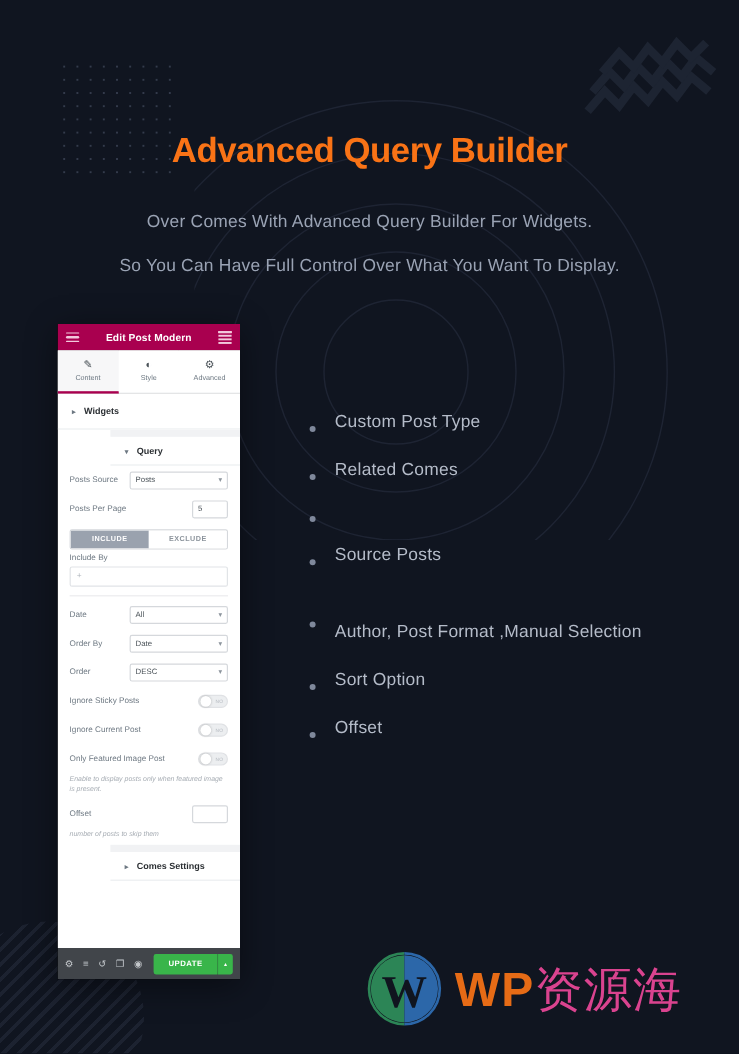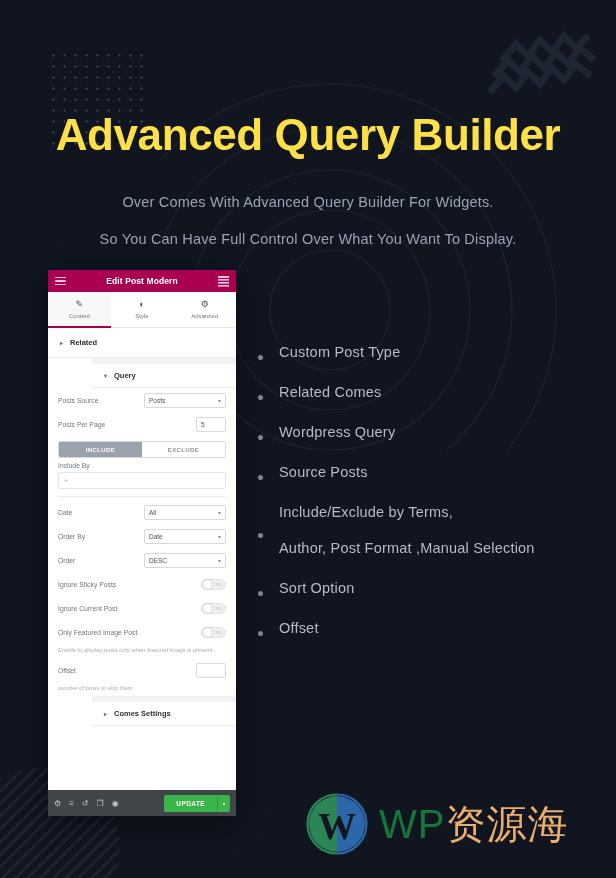--- a/index.html
+++ b/index.html
@@ -37,24 +37,24 @@
     border-radius: 50%;
     background: repeating-linear-gradient(
       -45deg, #1d2331 0 3px, #101520 3px 9px);
     opacity: .95;
   }
 
   
   .hero { position: absolute; left: 0; top: 0; width: 616px; text-align: center; }
   .hero h1 {
     margin-top: 110px;
-    font-size: 44px;
+    font-size: 29px;
     font-weight: 700;
     letter-spacing: -.4px;
-    color: #fde047;
+    color: #f97316;
   }
   .hero p {
     font-size: 14.5px;
     color: #9aa3b4;
     font-weight: 400;
     letter-spacing: .2px;
   }
   .hero p.l1 { margin-top: 34px; }
   .hero p.l2 { margin-top: 21px; }
 
@@ -76,27 +76,27 @@
     margin-top: 9px;
     margin-right: 16px;
     flex: 0 0 auto;
   }
   .feat-text {
     font-size: 14.5px;
     color: #b5bcc9;
     line-height: 23px;
     letter-spacing: .2px;
   }
-  .feat-text .second { display: block; margin-top: 13px; }
+  .feat-text .second { display: block; margin-top: 24px; }
 
   
   .panel {
     position: absolute;
     left: 48px; top: 270px;
-    width: 188px; height: 546px;
+    width: 152px; height: 546px;
     background: #000000;
     box-shadow: 0 6px 26px rgba(0,0,0,.45);
     overflow: hidden;
     display: flex; flex-direction: column;
   }
   .p-header {
     height: 22px;
     background: #a9004f;
     display: flex; align-items: center; justify-content: space-between;
     padding: 0 7px;
@@ -243,22 +243,22 @@
     border-radius: 0 2px 2px 0;
   }
 
   
   .wm {
     position: absolute; left: 305px; bottom: 22px;
     display: flex; align-items: center; gap: 10px;
     opacity: .92;
   }
   .wm-text { display: flex; align-items: baseline; }
-  .wm-wp { font-size: 40px; font-weight: 400; color: #15803d; letter-spacing: 1px; }
-  .wm-cn { font-size: 40px; font-weight: 400; color: #fdba74; letter-spacing: 1px; }
+  .wm-wp { font-size: 40px; font-weight: 700; color: #f97316; letter-spacing: 1px; }
+  .wm-cn { font-size: 40px; font-weight: 400; color: #ec4899; letter-spacing: 1px; }
 </style>
 </head>
 <body>
 
 <div id="stage">
 
   <div class="deco dot-grid"></div>
 
   <svg class="deco rings" viewBox="0 0 420 420">
     <g fill="none" stroke="#1e2433" stroke-width="1.2">
@@ -290,30 +290,28 @@
     <div class="feat">
       <span class="feat-dot"></span>
       <span class="feat-text">Custom Post Type</span>
     </div>
     <div class="feat">
       <span class="feat-dot"></span>
       <span class="feat-text">Related Comes</span>
     </div>
     <div class="feat">
       <span class="feat-dot"></span>
-      <span class="feat-text">Wordpress Query</span>
     </div>
     <div class="feat">
       <span class="feat-dot"></span>
       <span class="feat-text">Source Posts</span>
     </div>
     <div class="feat">
       <span class="feat-dot"></span>
       <span class="feat-text">
-        <span>Include/Exclude by Terms,</span>
         <span class="second">Author, Post Format ,Manual Selection</span>
       </span>
     </div>
     <div class="feat">
       <span class="feat-dot"></span>
       <span class="feat-text">Sort Option</span>
     </div>
     <div class="feat">
       <span class="feat-dot"></span>
       <span class="feat-text">Offset</span>
@@ -344,21 +342,21 @@
       <div class="p-tab">
         <span class="tab-ico">⚙</span>
         <span>Advanced</span>
       </div>
     </div>
 
     <div class="p-body">
 
       <div class="sec">
         <span class="caret">▸</span>
-        <span>Related</span>
+        <span>Widgets</span>
       </div>
 
       <div class="sec spacer-top">
         <span class="caret">▾</span>
         <span>Query</span>
       </div>
 
       <div class="ctrl-wrap">
 
         <div class="row">

